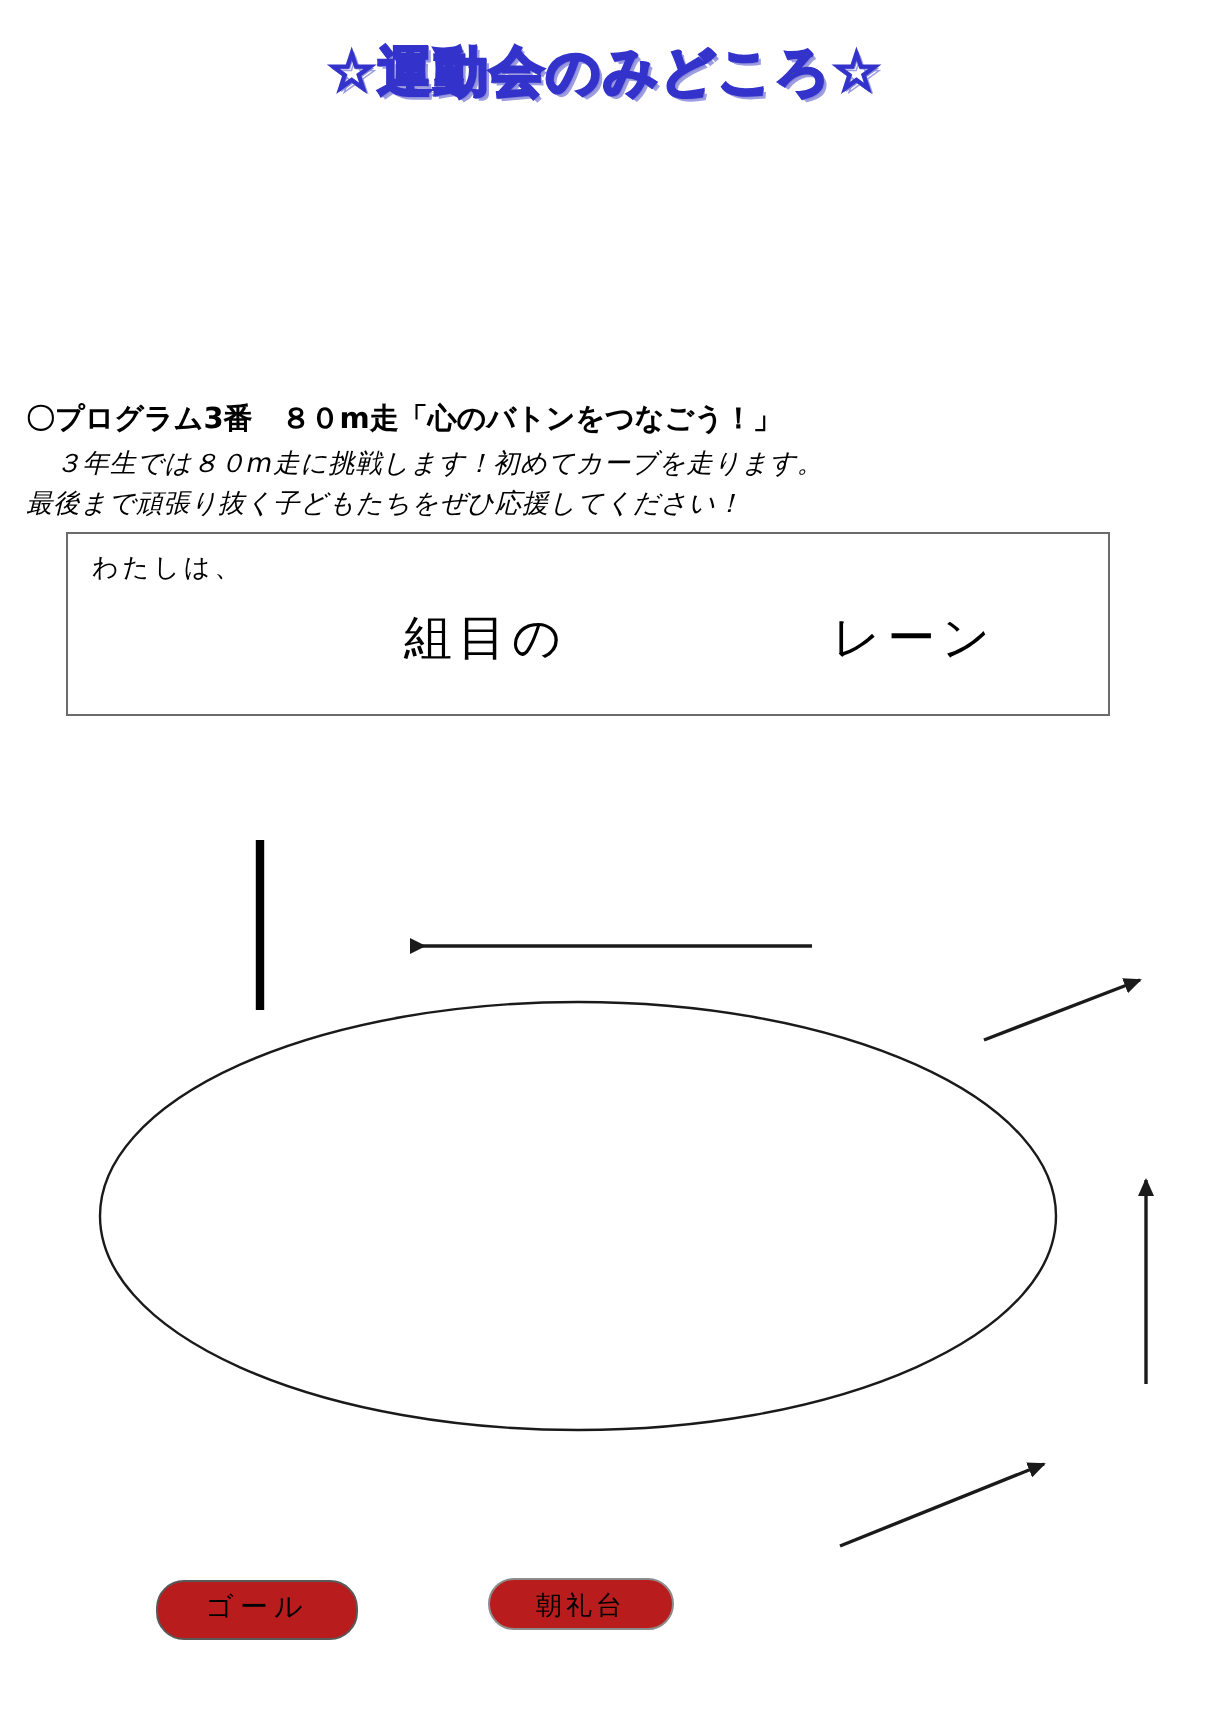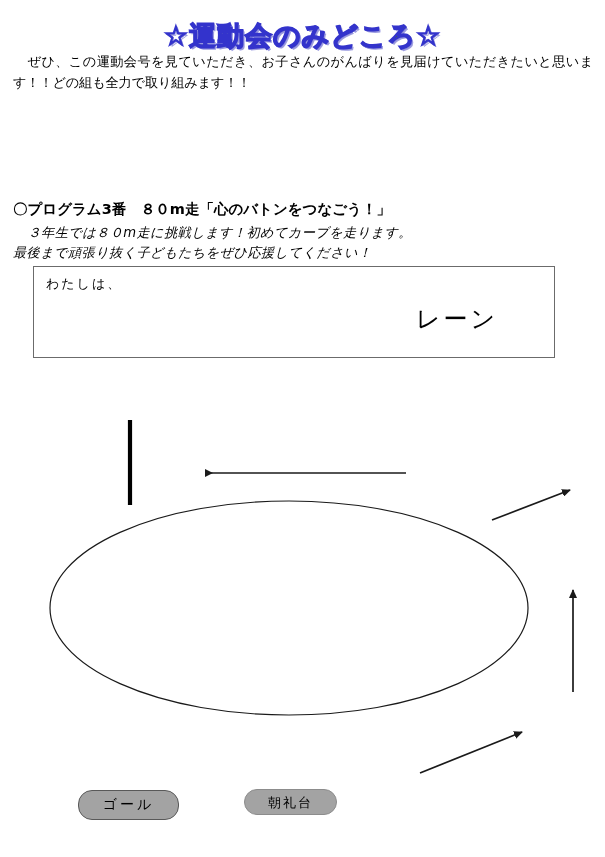--- a/index.html
+++ b/index.html
@@ -128,21 +128,21 @@
     left: 0;
     top: 380px;
     width: 605px;
     height: 460px;
   }
   .diagram svg { display: block; }
 
   .dlabel {
     position: absolute;
     box-sizing: border-box;
-    background: #a3a3a3;
+    background: #b91c1c;
     font-family: "Liberation Serif", "DejaVu Serif", serif;
     font-size: 14px;
     letter-spacing: 3px;
     text-align: center;
     line-height: 1;
     display: flex;
     align-items: center;
     justify-content: center;
     border-radius: 14px;
   }
@@ -166,31 +166,31 @@
 </head>
 <body>
 
 <div id="page">
 
   <div class="title-wrap">
     <span class="title">☆運動会のみどころ☆</span>
   </div>
 
   <div class="body-block">
-    <p class="para">ぜひ、この運動会号を見ていただき、お子さんのがんばりを見届けていただきたいと思います！！どの組も全力で取り組みます！！</p>
   </div>
 
   <div class="program-block">
     <p class="program-heading">〇プログラム3番　８０m走「心のバトンをつなごう！」</p>
     <p class="program-line indent">３年生では８０m走に挑戦します！初めてカーブを走ります。</p>
     <p class="program-line">最後まで頑張り抜く子どもたちをぜひ応援してください！</p>
   </div>
 
   <div class="declaration-box">
     <span class="decl-line1">わたしは、</span>
+    <span class="decl-kumi">組目の</span>
     <span class="decl-lane">レーン</span>
   </div>
 
   <div class="diagram">
     <svg width="605" height="460" viewBox="0 0 605 460" xmlns="http://www.w3.org/2000/svg">
 
       <defs>
         <marker id="arrowL" markerWidth="9" markerHeight="8" refX="8" refY="4" orient="auto" markerUnits="userSpaceOnUse">
           <path d="M8,0 L0,4 L8,8 z" fill="#1a1a1a"></path>
         </marker>

